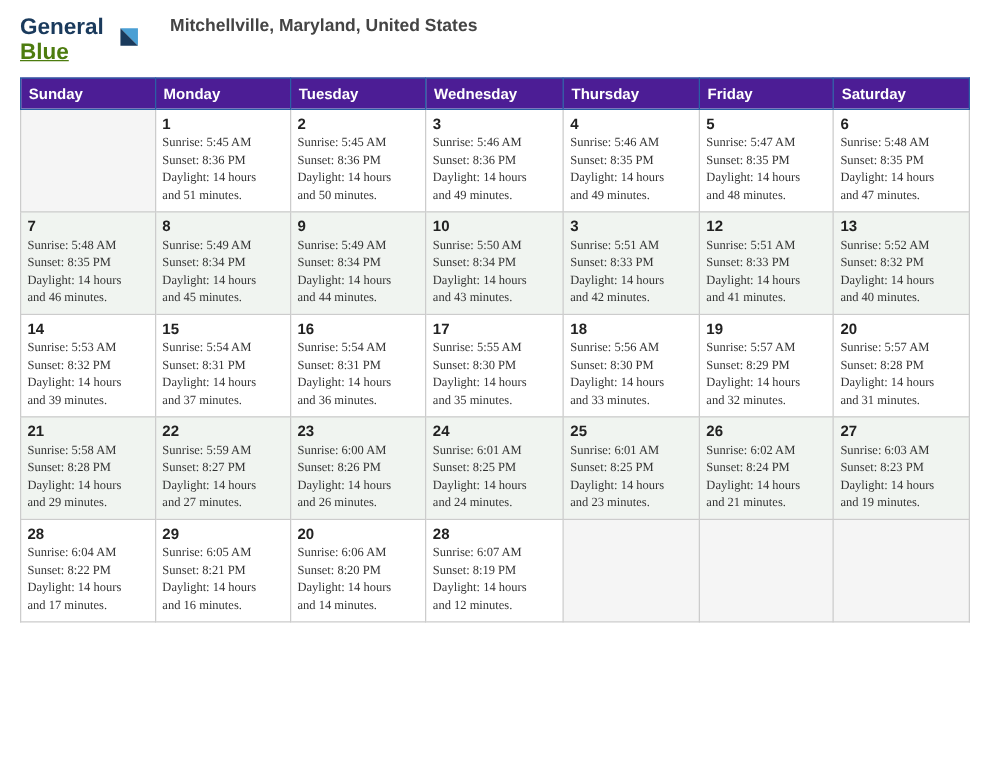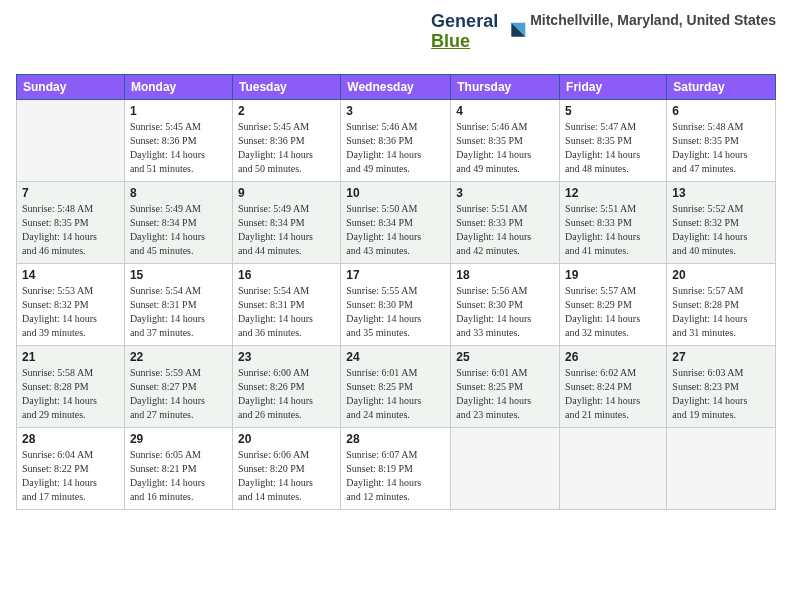--- a/index.html
+++ b/index.html
@@ -9,23 +9,24 @@
       width: 792px;
       height: 612px;
       overflow: hidden;
     }
     .container {
       width: 792px;
       padding: 12px 16px 8px 16px;
     }
     .header-row {
       display: flex;
-      justify-content: flex-end;
+      justify-content: flex-start;
       align-items: flex-start;
-      margin-bottom: 22px;
+      margin-bottom: 10px;
+      gap: 21px;
     }
     .logo {
       display: flex;
       align-items: center;
     }
     .logo-text {
       font-size: 18px;
       font-weight: bold;
       color: #1a3a5c;
       line-height: 1.1;
@@ -52,21 +53,21 @@
       font-size: 14px;
       color: #444;
       font-weight: bold;
     }
     .calendar {
       width: 100%;
       border-collapse: collapse;
       font-size: 10.5px;
     }
     .calendar th {
-      background: #8b5cf6;
+      background: #4c1d95;
       color: #fff;
       text-align: left;
       padding: 5px 6px;
       font-size: 12px;
       font-weight: bold;
       border: 1px solid #2a5fa5;
     }
     .calendar td {
       border: 1px solid #ccc;
       vertical-align: top;

